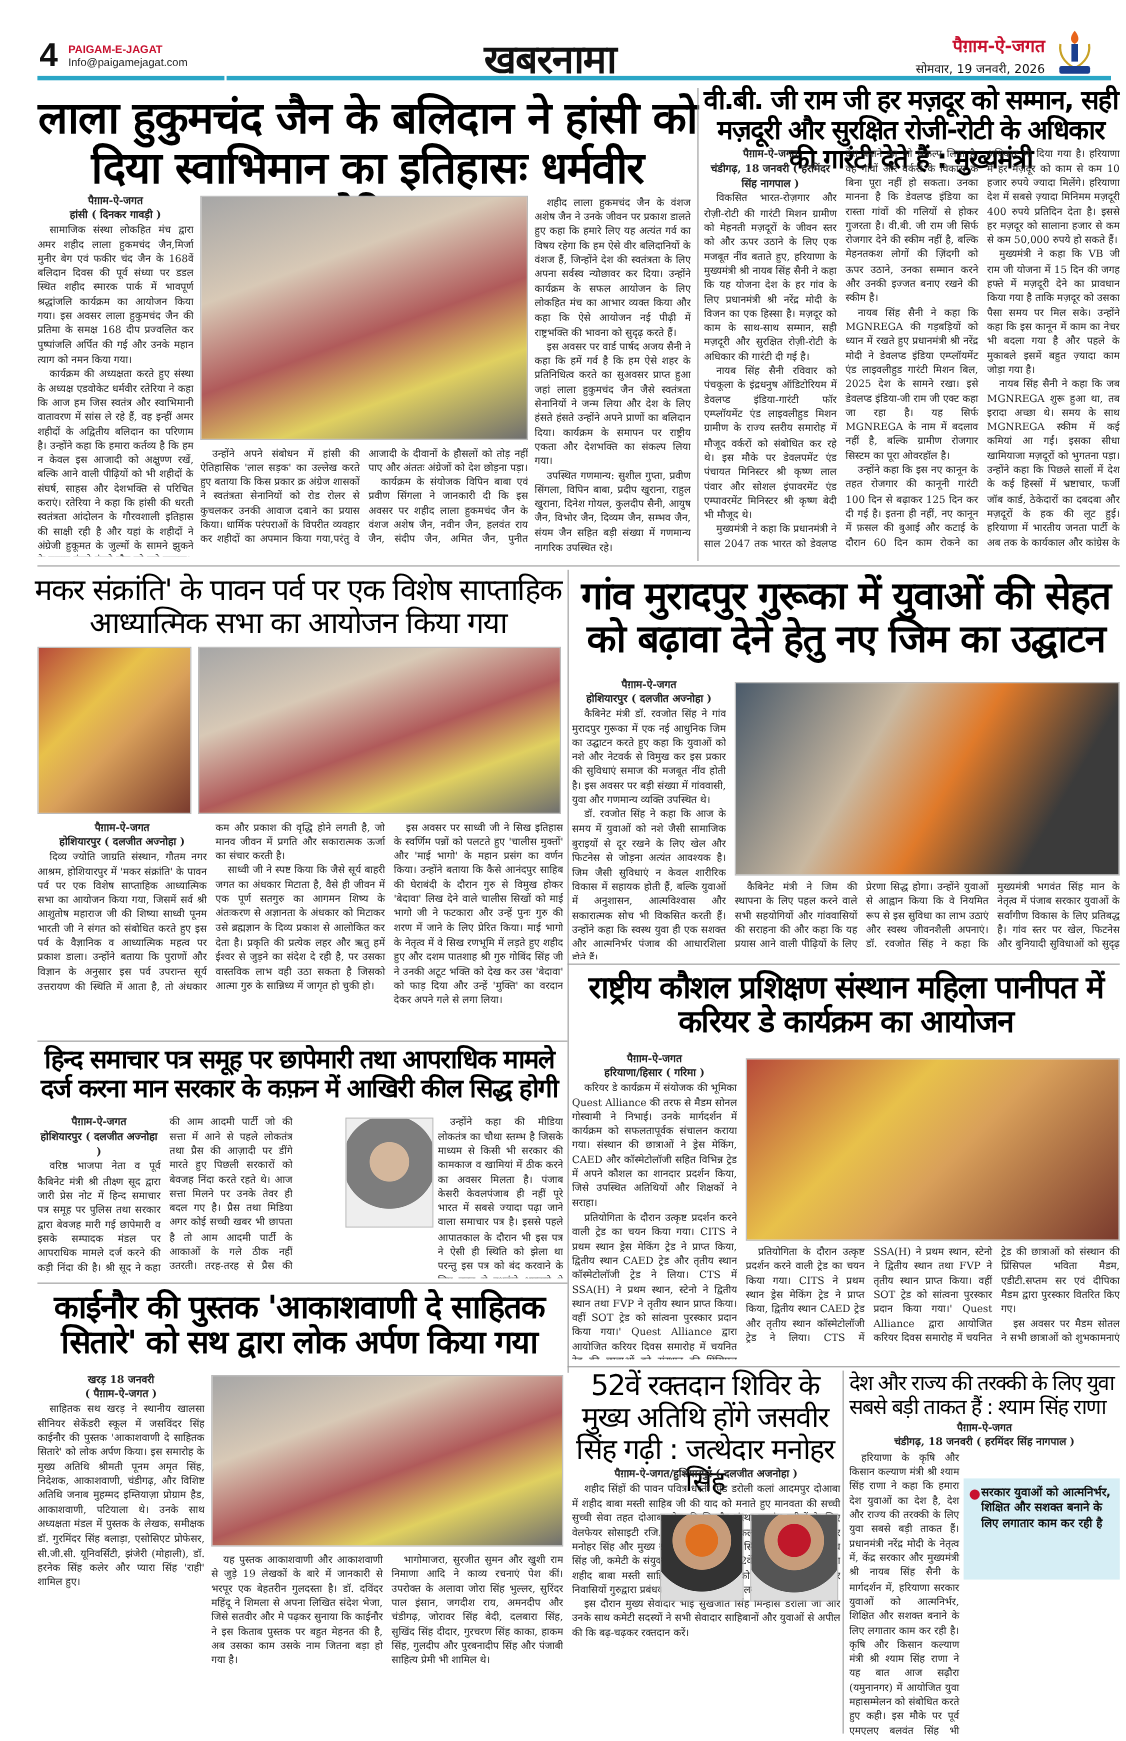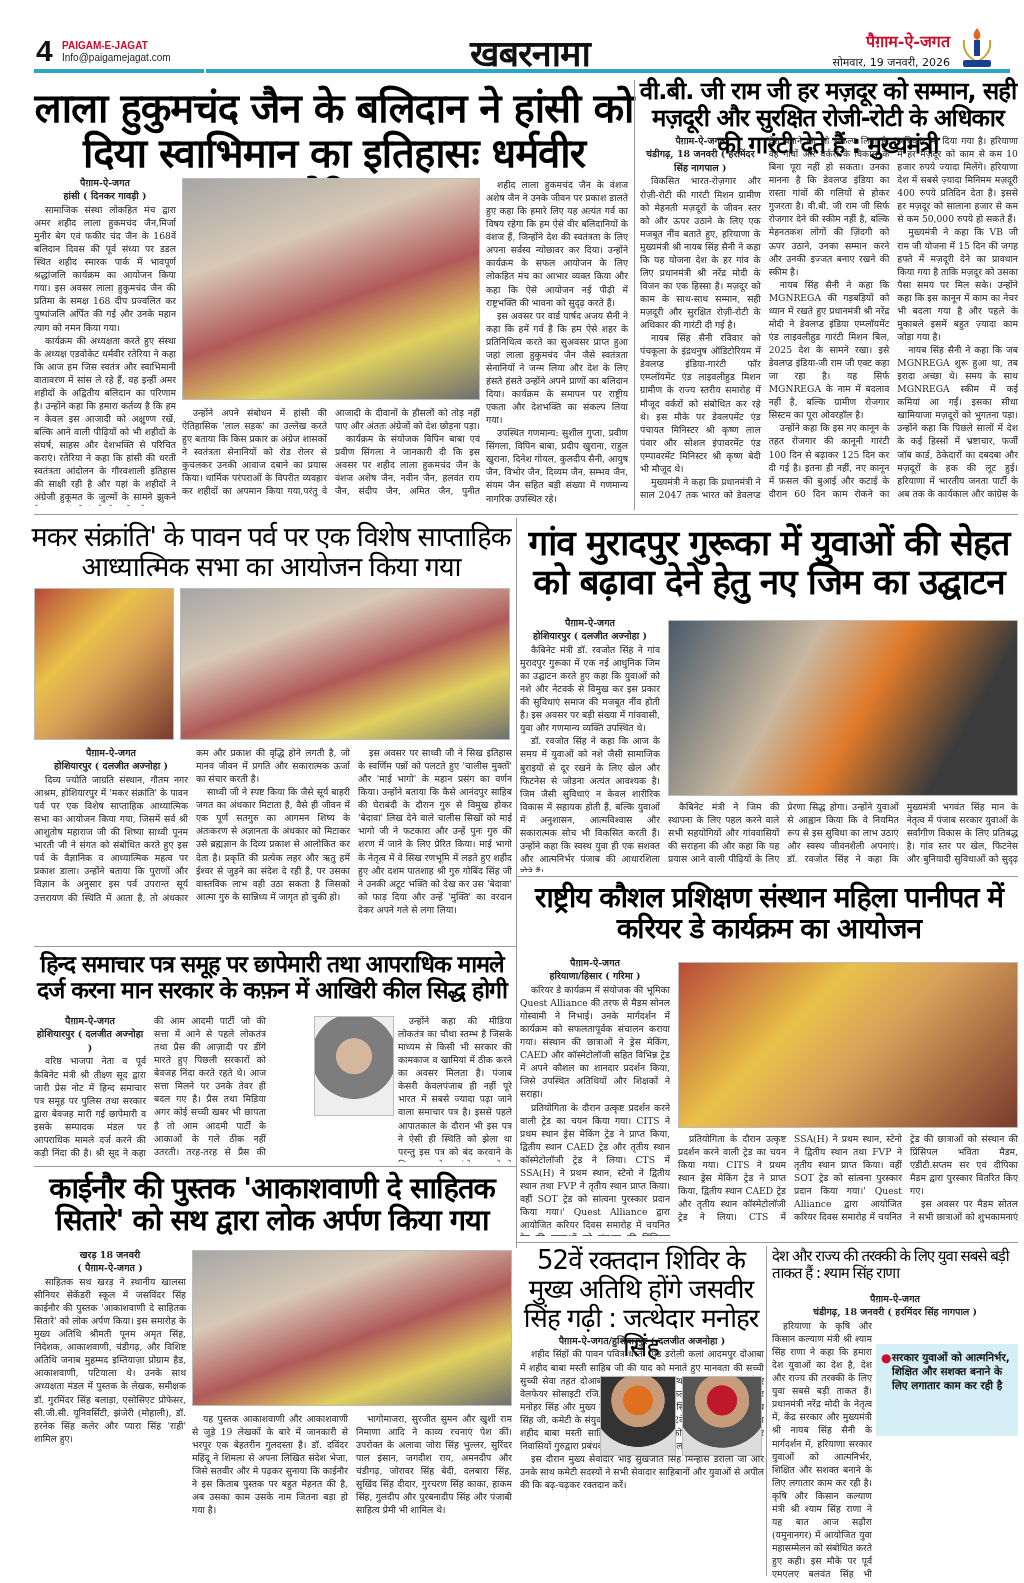--- a/index.html
+++ b/index.html
@@ -1,21 +1,21 @@
 <!DOCTYPE html>
 <html><head>
 <meta charset="utf-8">
 <style>
   * { box-sizing: border-box; margin: 0; padding: 0; }
   body { width: 1024px; height: 1583px; background: #fff; font-family: "DejaVu Serif", serif; color: #111; position: relative; overflow: hidden; }
   .masthead { position: absolute; left: 0; top: 0; width: 1024px; height: 72px; }
   .pgnum { position: absolute; left: 36px; top: 34px; font: bold 30px "Liberation Sans", sans-serif; }
   .pgbrand { position: absolute; left: 62px; top: 40px; font: bold 10px "Liberation Sans", sans-serif; color: #c8102e; }
   .pgmail { position: absolute; left: 62px; top: 52px; font: 10px "Liberation Sans", sans-serif; color: #222; text-align: center; }
-  .section-title { position: absolute; left: 440px; top: 28px; font: bold 36px "DejaVu Sans", sans-serif; letter-spacing: -1px; margin-left: 30px; }
+  .section-title { position: absolute; left: 440px; top: 28px; font: bold 36px "DejaVu Sans", sans-serif; letter-spacing: -1px; }
   .brand-hindi { position: absolute; right: 74px; top: 30px; font: bold 16px "DejaVu Sans", sans-serif; color: #c8102e; }
   .date { position: absolute; right: 74px; top: 54px; font: 11px "DejaVu Sans", sans-serif; }
   .logo { position: absolute; right: 30px; top: 26px; width: 34px; height: 44px; }
   .rule { position: absolute; top: 69px; height: 4px; background: #2aa6c6; }
   .headline { position: absolute; font-family: "DejaVu Sans", sans-serif; font-weight: bold; line-height: 1.12; letter-spacing: -1px; color: #000; }
   .hl-xl { font-size: 40px; }
   .hl-l { font-size: 34px; }
   .hl-m { font-size: 27px; }
   .hl-s { font-size: 22px; }
   .hl-light { font-weight: normal; }
@@ -163,21 +163,21 @@
 
 <div class="headline hl-s hl-light center" style="left:518px;top:1246px;width:246px;font-size:26px">52वें रक्तदान शिविर के मुख्य अतिथि होंगे जसवीर सिंह गढ़ी : जत्थेदार मनोहर सिंह</div>
 <div class="col" style="left:520px;top:1334px;width:244px;height:244px">
   <p class="dateline">पैग़ाम-ऐ-जगत/हुशियारपुर ( दलजीत अजनोहा )</p>
   <p>शहीद सिंहों की पावन पवित्र धरती पिंड डरोली कलां आदमपुर दोआबा में शहीद बाबा मस्ती साहिब जी की याद को मनाते हुए मानवता की सच्ची सुच्ची सेवा तहत दोआबा क्षेत्र की सिरमौर संस्था दसवंध गरीबों के लिए वेलफेयर सोसाइटी रजि. पंजाब गांव डरोली कलां और अध्यक्ष जत्थेदार मनोहर सिंह और मुख्य सेवादार भाई सुखजीत सिंह जी और भाई सुखदेव सिंह जी, कमेटी के संयुक्त रूप में बताया के 52वें रक्तदान शिविर गुरुद्वारा शहीद बाबा मस्ती साहिब में 23 जनवरी को समूह निवासियों, नगर निवासियों गुरुद्वारा प्रबंधक कमेटी के सहयोग से लगाया जा रहा है।</p>
   <p>इस दौरान मुख्य सेवादार भाई सुखजीत सिंह मिन्हास डरोली जी और उनके साथ कमेटी सदस्यों ने सभी सेवादार साहिबानों और युवाओं से अपील की कि बढ़-चढ़कर रक्तदान करें।</p>
 </div>
 <div class="photo turban-o" style="left:600px;top:1376px;width:76px;height:80px"></div>
 <div class="photo turban-r" style="left:682px;top:1376px;width:80px;height:80px"></div>
 
-<div class="headline hl-s hl-light" style="left:772px;top:1248px;width:246px;font-size:15px">देश और राज्य की तरक्की के लिए युवा सबसे बड़ी ताकत हैं : श्याम सिंह राणा</div>
+<div class="headline hl-s hl-light" style="left:772px;top:1248px;width:246px;font-size:19px">देश और राज्य की तरक्की के लिए युवा सबसे बड़ी ताकत हैं : श्याम सिंह राणा</div>
 <div class="col" style="left:772px;top:1292px;width:246px;height:286px">
   <p class="dateline">पैग़ाम-ऐ-जगत</p>
   <p class="dateline">चंडीगढ़, 18 जनवरी ( हरमिंदर सिंह नागपाल )</p>
   <p style="width:100px">हरियाणा के कृषि और किसान कल्याण मंत्री श्री श्याम सिंह राणा ने कहा कि हमारा देश युवाओं का देश है, देश और राज्य की तरक्की के लिए युवा सबसे बड़ी ताकत हैं। प्रधानमंत्री नरेंद्र मोदी के नेतृत्व में, केंद्र सरकार और मुख्यमंत्री श्री नायब सिंह सैनी के मार्गदर्शन में, हरियाणा सरकार युवाओं को आत्मनिर्भर, शिक्षित और सशक्त बनाने के लिए लगातार काम कर रही है। कृषि और किसान कल्याण मंत्री श्री श्याम सिंह राणा ने यह बात आज सढ़ौरा (यमुनानगर) में आयोजित युवा महासम्मेलन को संबोधित करते हुए कही। इस मौके पर पूर्व एमएलए बलवंत सिंह भी मौजूद थे।</p>
 
 </div>
 <div class="quote-box">
   <span class="dot">●</span>
   <span>सरकार युवाओं को आत्मनिर्भर, शिक्षित और सशक्त बनाने के लिए लगातार काम कर रही है</span>
 </div>

